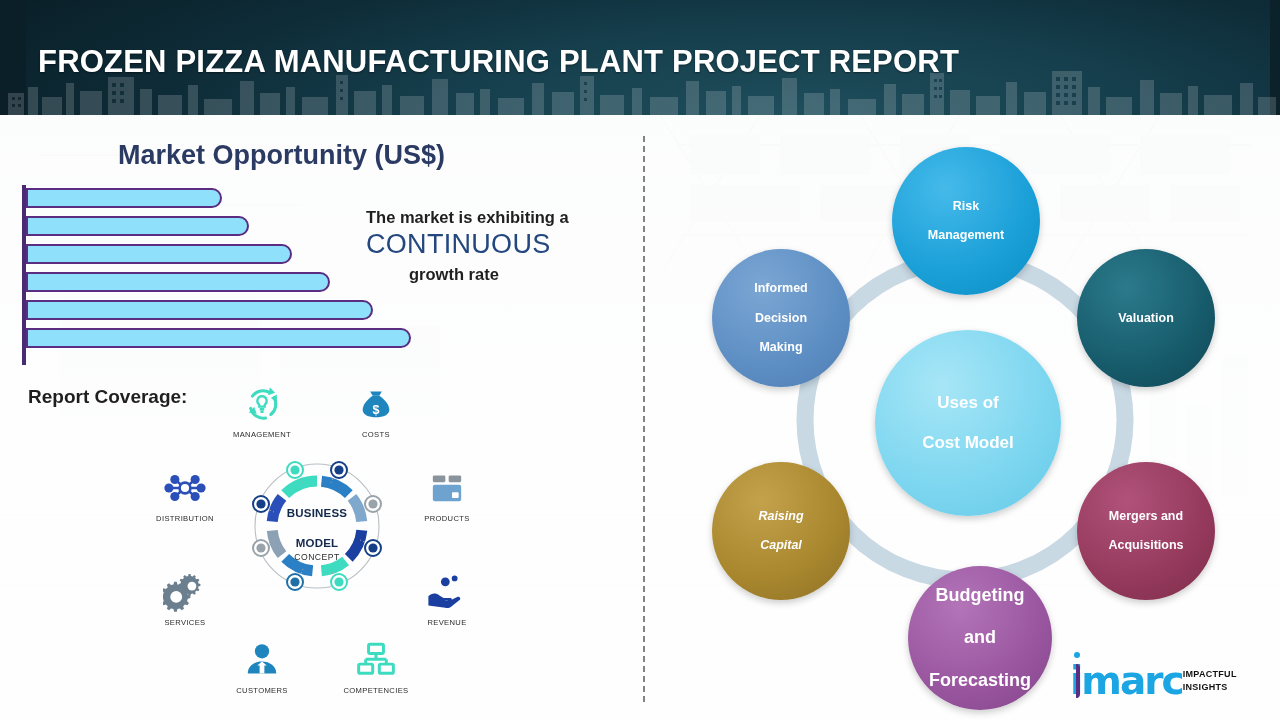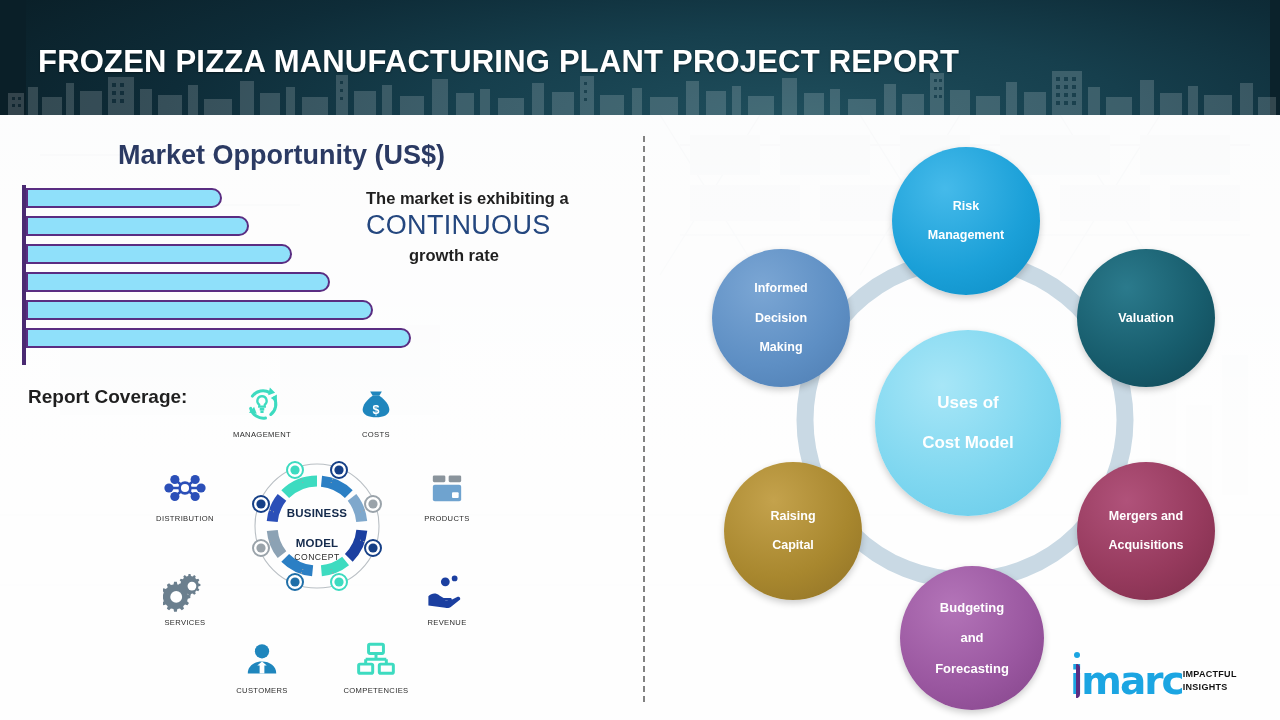--- a/index.html
+++ b/index.html
@@ -48,21 +48,21 @@
   }
 
   .bars{position:absolute;left:22px;top:185px;width:400px;height:180px;}
   .axis{position:absolute;left:0;top:0;width:4px;height:180px;background:#4a2a72;}
   .bar{
     position:absolute;left:4px;height:20px;
     background:#8fe0fa;border:2.5px solid #5a2d82;
     border-radius:0 11px 11px 0;box-sizing:border-box;
   }
 
-  .market-note{position:absolute;left:366px;top:188px;width:268px;}
+  .market-note{position:absolute;left:366px;top:207px;width:268px;}
   .market-note .l1{color:#1f1f1f;font-size:16.5px;font-weight:bold;line-height:1.25;}
   .market-note .l2{color:#24477f;font-size:27px;font-weight:normal;line-height:1.25;margin-top:0;letter-spacing:.3px;}
   .market-note .l3{color:#1f1f1f;font-size:16.5px;font-weight:bold;line-height:1.25;margin-top:3px;margin-left:43px;}
 
   .coverage-label{
     position:absolute;left:28px;top:386px;
     color:#1f1f1f;font-size:19px;font-weight:bold;
   }
 
   
@@ -441,29 +441,29 @@
       <span>Valuation</span>
     </div>
 
     <div class="node" style="left:417px;top:337px;width:138px;height:138px;background:radial-gradient(circle at 36% 28%, #b0527a 0%, #963a5d 58%, #7c2c49 100%);font-size:12.5px;">
       <span>
         <span>Mergers and</span><br>
         <span>Acquisitions</span>
       </span>
     </div>
 
-    <div class="node" style="left:240px;top:441px;width:144px;height:144px;background:radial-gradient(circle at 36% 28%, #b374b8 0%, #9a57a0 58%, #834389 100%);font-size:13px;">
+    <div class="node" style="left:248px;top:441px;width:144px;height:144px;background:radial-gradient(circle at 36% 28%, #b374b8 0%, #9a57a0 58%, #834389 100%);font-size:18px;">
       <span>
         <span>Budgeting</span><br>
         <span>and</span><br>
         <span>Forecasting</span>
       </span>
     </div>
 
-    <div class="node" style="left:64px;top:337px;width:138px;height:138px;background:radial-gradient(circle at 36% 28%, #c4a24c 0%, #a8872e 58%, #8e7026 100%);font-size:12.5px;">
+    <div class="node" style="left:52px;top:337px;width:138px;height:138px;background:radial-gradient(circle at 36% 28%, #c4a24c 0%, #a8872e 58%, #8e7026 100%);font-size:12.5px;font-style:italic;">
       <span>
         <span>Raising</span><br>
         <span>Capital</span>
       </span>
     </div>
 
     <div class="node" style="left:52px;top:124px;width:138px;height:138px;background:radial-gradient(circle at 36% 28%, #7ba6d4 0%, #5e8fc4 58%, #4d7cb1 100%);font-size:12.5px;">
       <span>
         <span>Informed</span><br>
         <span>Decision</span><br>

